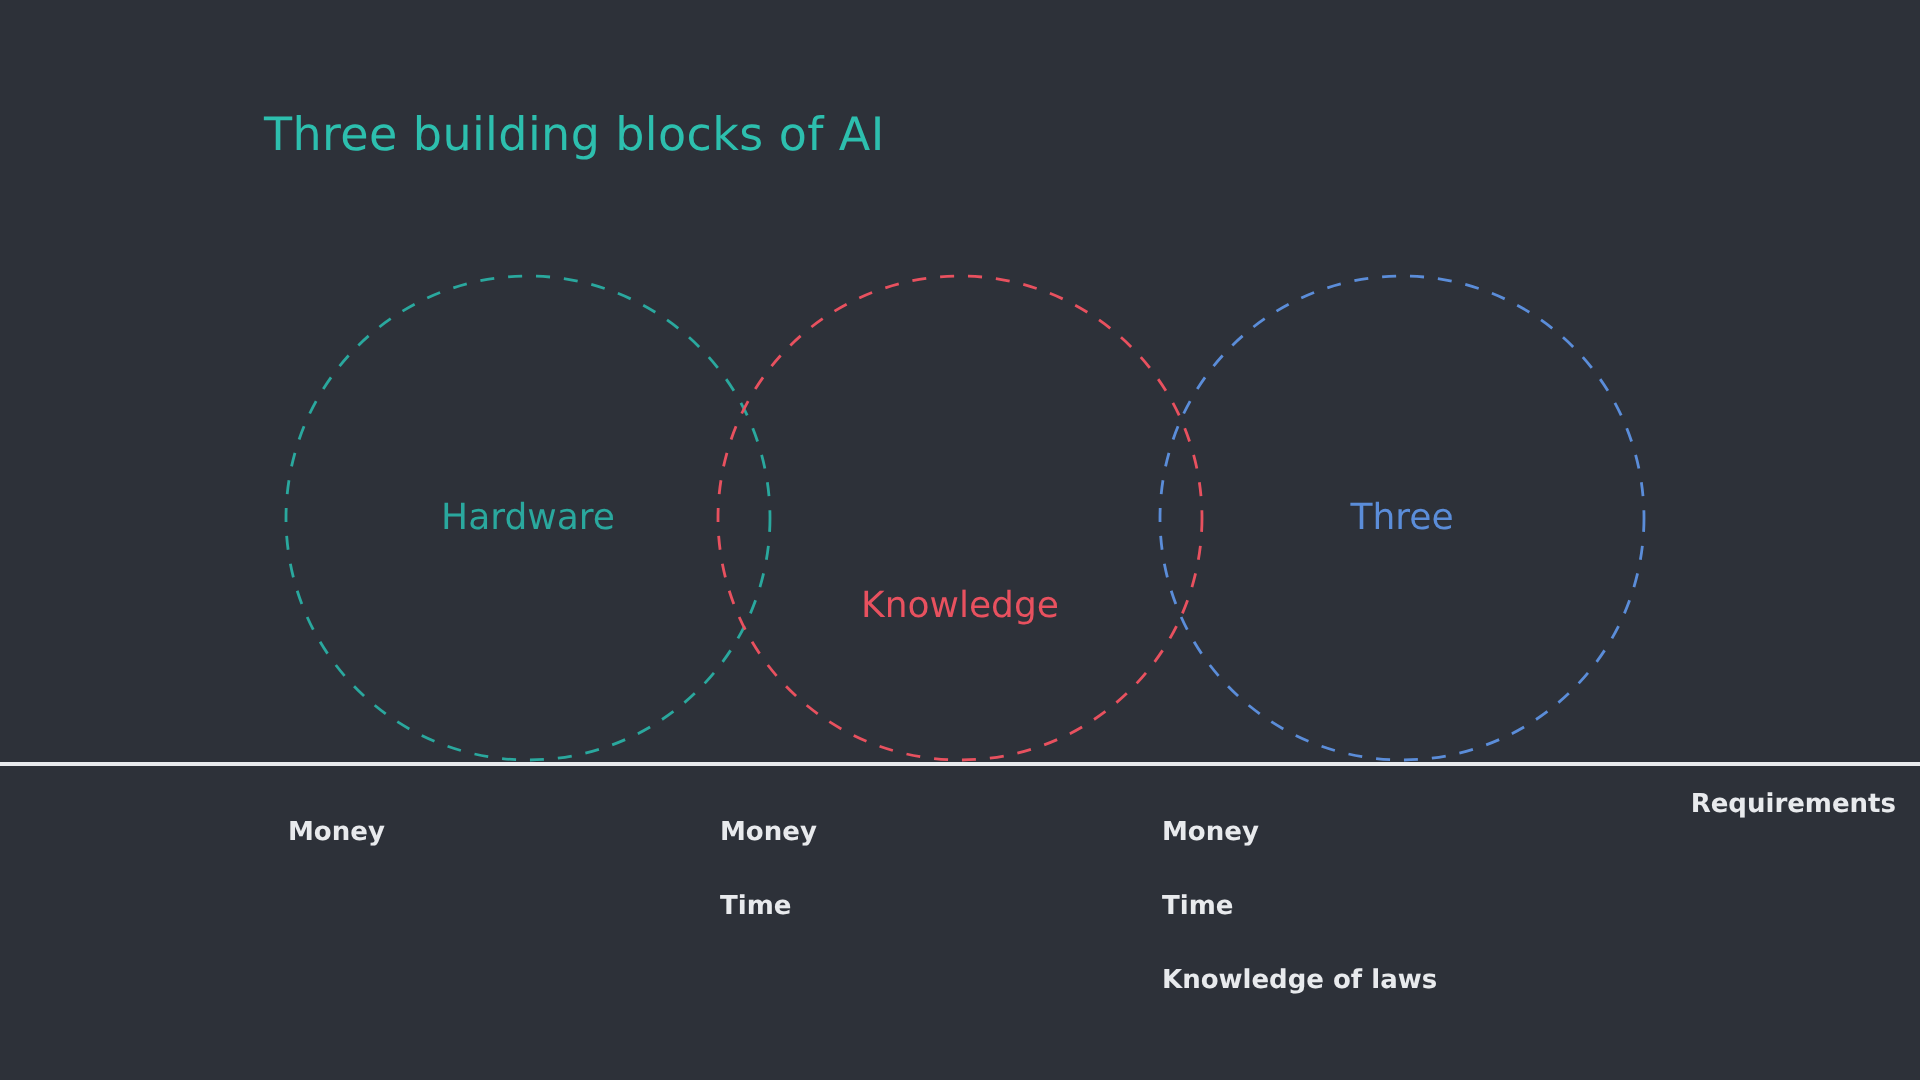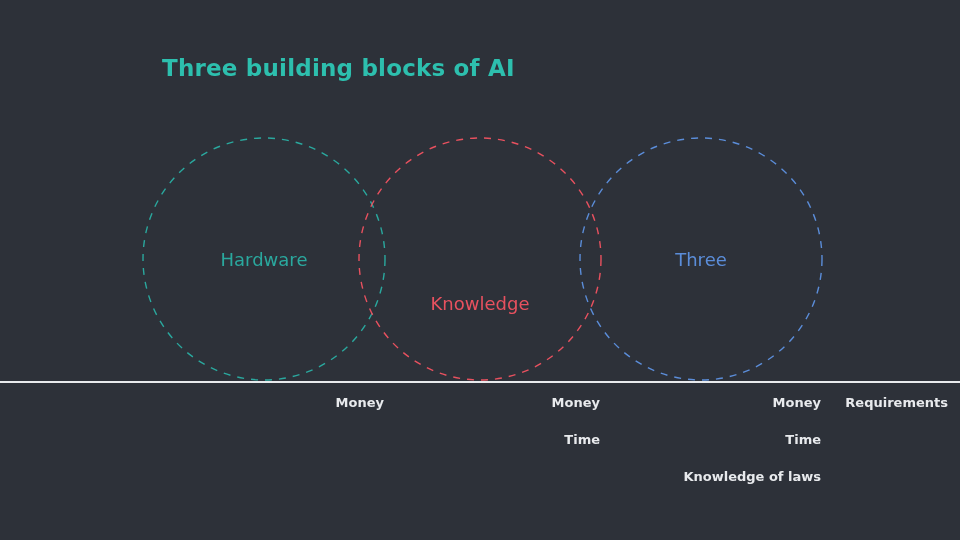--- a/index.html
+++ b/index.html
@@ -19,25 +19,24 @@
     background: #2d3139;
     overflow: hidden;
   }
 
   
   #slide-title {
     position: absolute;
     left: 132px;
     top: 55px;
     font-size: 23px;
-    font-weight: 700;
+    font-weight: 400;
     letter-spacing: 0.2px;
     color: #2dbfae;
     white-space: nowrap;
-    margin-left: 30px;
   }
 
   
   #venn-area {
     position: absolute;
     left: 0;
     top: 0;
     width: 960px;
     height: 400px;
   }
@@ -77,24 +76,24 @@
   
   #req-columns {
     position: absolute;
     left: 0;
     top: 382px;
     width: 960px;
     height: 158px;
   }
   .req-col {
     position: absolute;
-    top: 2px;
+    top: 16px;
     transform: translateX(-50%);
     width: 240px;
-    text-align: right;
+    text-align: left;
   }
   .req-item {
     font-size: 13px;
     font-weight: bold;
     color: #e8eaed;
     white-space: nowrap;
     height: 37px;
     line-height: 37px;
   }
 </style>

